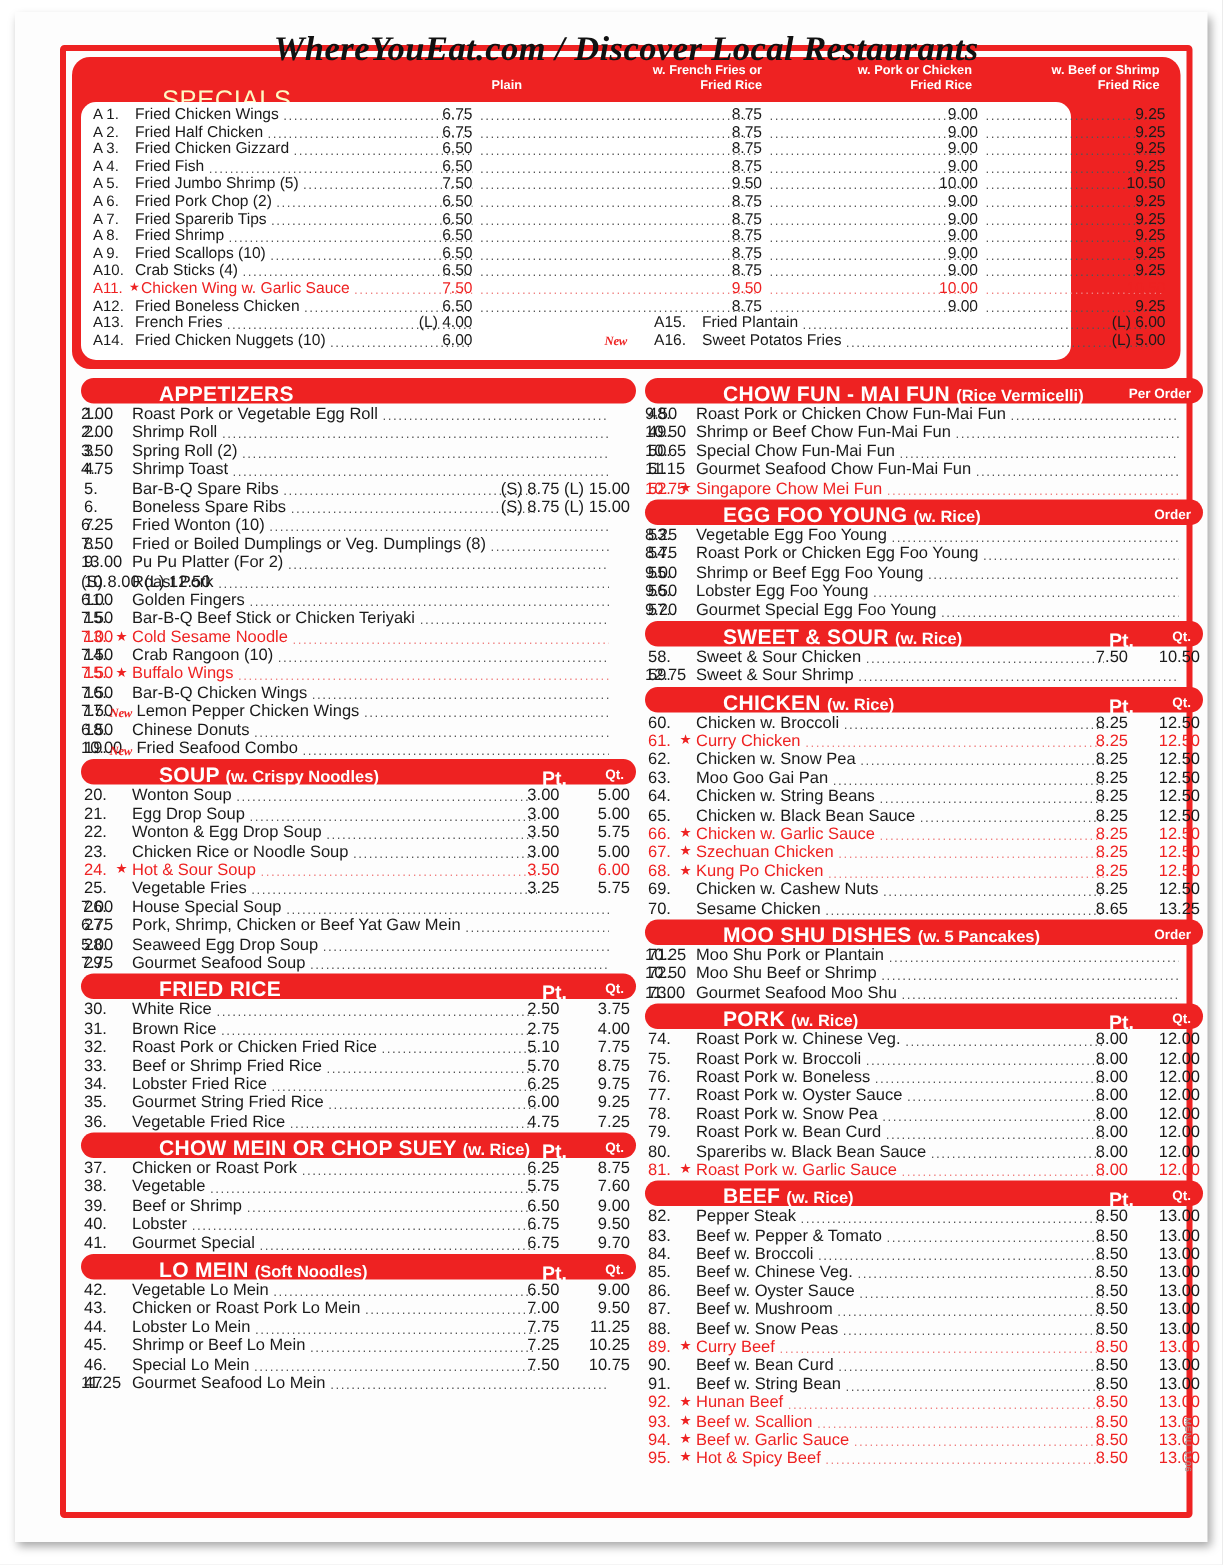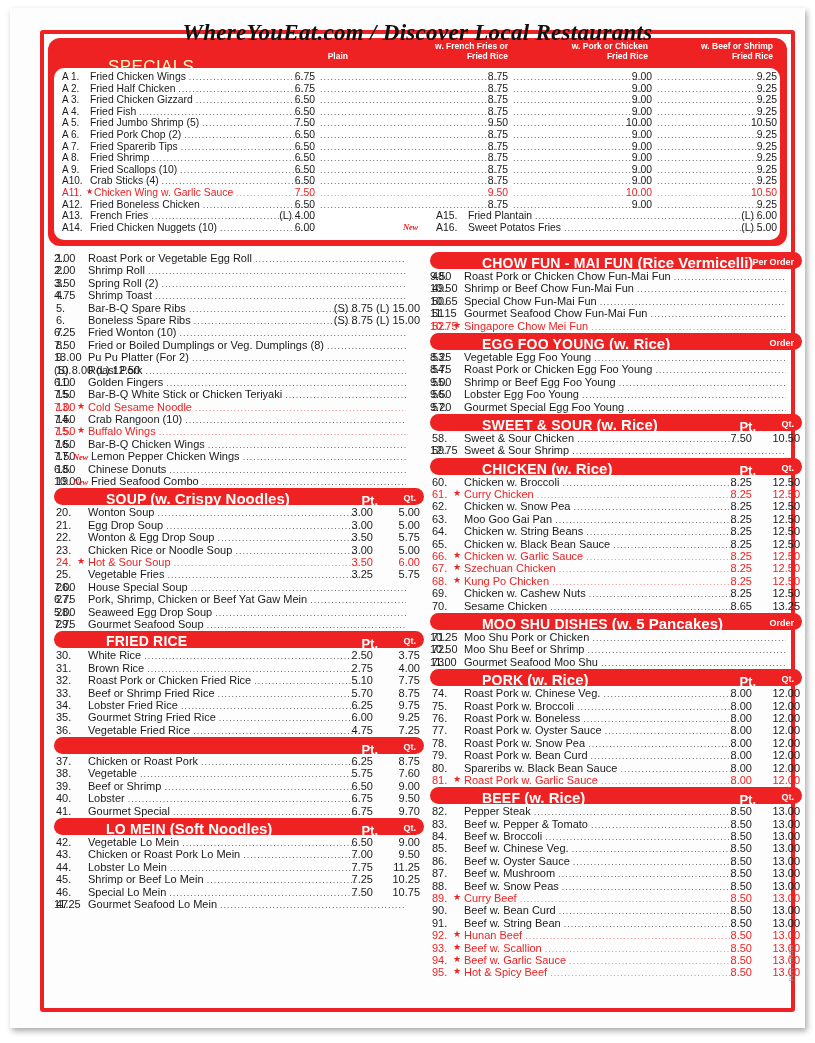--- a/index.html
+++ b/index.html
@@ -47,21 +47,21 @@
   .specials-hdr{position:relative;height:32px;}
   .specials-title{
     position:absolute;left:60px;top:19px;
     color:#fef9c3;font-weight:normal;font-size:17px;letter-spacing:.4px;
   }
   .colhdr{
     position:absolute;color:#fff;font-weight:bold;font-size:8.5px;
     text-align:right;line-height:9.5px;
   }
   .specials-body{
-    position:absolute;left:6px;top:30px;width:726px;height:172px;
+    position:absolute;left:6px;top:30px;width:660px;height:172px;
     background:#fff;border-radius:10px;
     box-sizing:border-box;
     padding:3px 4px 2px 4px;
   }
   .srow{
     position:relative;height:11.6px;font-size:10.4px;color:#1a1a1a;
     white-space:nowrap;
   }
   .srow .code{position:absolute;left:4px;width:26px;font-size:10px;}
   .dots{
@@ -105,21 +105,21 @@
   .sect{margin:0 0 1px 0;}
   .bar{
     position:relative;height:17px;background:#ee2222;border-radius:9px;
     margin-bottom:1px;
   }
   .bar .btitle{
     position:absolute;left:52px;top:2px;color:#fff;font-weight:bold;
     font-size:14px;letter-spacing:.2px;white-space:nowrap;
   }
   .bar .bsub{
-    font-size:15px;font-weight:bold;letter-spacing:0;
+    font-size:11px;font-weight:bold;letter-spacing:0;
   }
   .bar .bc1{
     position:absolute;right:46px;top:5px;color:#fff;font-weight:bold;font-size:13px;
   }
   .bar .bc2{
     position:absolute;right:8px;top:5px;color:#fff;font-weight:bold;font-size:9px;
   }
   .bar .bc-one{
     position:absolute;right:8px;top:5px;color:#fff;font-weight:bold;font-size:9px;
   }
@@ -338,20 +338,23 @@
             <span class="newbadge" style="position:absolute;left:345px;">New</span>
             <span class="code">A16.</span>
             <span class="ld"><span>Sweet Potatos Fries</span> <span class="dots">..............................................................................................................</span></span>
             <span class="pr">(L) 5.00</span>
           </div>
         </div>
     </div>
 
     <div class="col colL" id="col-left">
         <div class="sect">
+          <div class="bar">
+            <span class="btitle">APPETIZERS</span>
+          </div>
           <div class="row"><span class="num">1.</span><span class="ld" style="left:34px;width:318px;"><span>Roast Pork or Vegetable Egg Roll</span> <span class="dots">..............................................................................................................</span></span><span class="single">2.00</span></div>
           <div class="row"><span class="num">2.</span><span class="ld" style="left:34px;width:318px;"><span>Shrimp Roll</span> <span class="dots">..............................................................................................................</span></span><span class="single">2.00</span></div>
           <div class="row"><span class="num">3.</span><span class="ld" style="left:34px;width:318px;"><span>Spring Roll (2)</span> <span class="dots">..............................................................................................................</span></span><span class="single">3.50</span></div>
           <div class="row"><span class="num">4.</span><span class="ld" style="left:34px;width:318px;"><span>Shrimp Toast</span> <span class="dots">..............................................................................................................</span></span><span class="single">4.75</span></div>
           <div class="row">
             <span class="num">5.</span>
             <span class="ld" style="left:34px;width:270px;"><span>Bar-B-Q Spare Ribs</span> <span class="dots">..............................................................................................................</span></span>
             <span class="c1">(S) 8.75</span>
             <span class="c2">(L) 15.00</span>
           </div>
@@ -359,21 +362,21 @@
             <span class="num">6.</span>
             <span class="ld" style="left:34px;width:270px;"><span>Boneless Spare Ribs</span> <span class="dots">..............................................................................................................</span></span>
             <span class="c1">(S) 8.75</span>
             <span class="c2">(L) 15.00</span>
           </div>
           <div class="row"><span class="num">7.</span><span class="ld" style="left:34px;width:318px;"><span>Fried Wonton (10)</span> <span class="dots">..............................................................................................................</span></span><span class="single">6.25</span></div>
           <div class="row"><span class="num">8.</span><span class="ld" style="left:34px;width:318px;"><span>Fried or Boiled Dumplings or Veg. Dumplings (8)</span> <span class="dots">..............................................................................................................</span></span><span class="single">7.50</span></div>
           <div class="row"><span class="num">9.</span><span class="ld" style="left:34px;width:318px;"><span>Pu Pu Platter (For 2)</span> <span class="dots">..............................................................................................................</span></span><span class="single">13.00</span></div>
           <div class="row"><span class="num">10.</span><span class="ld" style="left:34px;width:318px;"><span>Roast Pork</span> <span class="dots">..............................................................................................................</span></span><span class="single">(S) 8.00 (L) 12.50</span></div>
           <div class="row"><span class="num">11.</span><span class="ld" style="left:34px;width:318px;"><span>Golden Fingers</span> <span class="dots">..............................................................................................................</span></span><span class="single">6.00</span></div>
-          <div class="row"><span class="num">15.</span><span class="ld" style="left:34px;width:318px;"><span>Bar-B-Q White Stick or Chicken Teriyaki</span> <span class="dots">..............................................................................................................</span></span><span class="single">7.50</span></div>
+          <div class="row"><span class="num">15.</span><span class="ld" style="left:34px;width:318px;"><span>Bar-B-Q Beef Stick or Chicken Teriyaki</span> <span class="dots">..............................................................................................................</span></span><span class="single">7.50</span></div>
           <div class="row red"><span class="num">13.</span><span class="star">★</span><span class="ld" style="left:34px;width:318px;"><span>Cold Sesame Noodle</span> <span class="dots">..............................................................................................................</span></span><span class="single">7.00</span></div>
           <div class="row"><span class="num">14.</span><span class="ld" style="left:34px;width:318px;"><span>Crab Rangoon (10)</span> <span class="dots">..............................................................................................................</span></span><span class="single">7.50</span></div>
           <div class="row red"><span class="num">15.</span><span class="star">★</span><span class="ld" style="left:34px;width:318px;"><span>Buffalo Wings</span> <span class="dots">..............................................................................................................</span></span><span class="single">7.50</span></div>
           <div class="row"><span class="num">16.</span><span class="ld" style="left:34px;width:318px;"><span>Bar-B-Q Chicken Wings</span> <span class="dots">..............................................................................................................</span></span><span class="single">7.50</span></div>
           <div class="row"><span class="num">17.</span><span class="newbadge" style="position:absolute;left:19px;top:2px;">New</span><span class="ld" style="left:37px;width:315px;"><span>Lemon Pepper Chicken Wings</span> <span class="dots">..............................................................................................................</span></span><span class="single">7.50</span></div>
           <div class="row"><span class="num">18.</span><span class="ld" style="left:34px;width:318px;"><span>Chinese Donuts</span> <span class="dots">..............................................................................................................</span></span><span class="single">6.50</span></div>
           <div class="row"><span class="num">19.</span><span class="newbadge" style="position:absolute;left:19px;top:2px;">New</span><span class="ld" style="left:37px;width:315px;"><span>Fried Seafood Combo</span> <span class="dots">..............................................................................................................</span></span><span class="single">10.00</span></div>
         </div>
         <div class="sect">
           <div class="bar">
@@ -467,20 +470,21 @@
           </div>
           <div class="row">
             <span class="num">36.</span>
             <span class="ld" style="left:34px;width:270px;"><span>Vegetable Fried Rice</span> <span class="dots">..............................................................................................................</span></span>
             <span class="c1">4.75</span>
             <span class="c2">7.25</span>
           </div>
         </div>
         <div class="sect">
           <div class="bar">
+            <span class="btitle">CHOW MEIN OR CHOP SUEY <span class="bsub">(w. Rice)</span></span>
             <span class="bc1">Pt.</span>
             <span class="bc2">Qt.</span>
           </div>
           <div class="row">
             <span class="num">37.</span>
             <span class="ld" style="left:34px;width:270px;"><span>Chicken or Roast Pork</span> <span class="dots">..............................................................................................................</span></span>
             <span class="c1">6.25</span>
             <span class="c2">8.75</span>
           </div>
           <div class="row">
@@ -659,21 +663,21 @@
             <span class="ld" style="left:34px;width:272px;"><span>Sesame Chicken</span> <span class="dots">..............................................................................................................</span></span>
             <span class="c1">8.65</span>
             <span class="c2">13.25</span>
           </div>
         </div>
         <div class="sect">
           <div class="bar">
             <span class="btitle">MOO SHU DISHES <span class="bsub">(w. 5 Pancakes)</span></span>
             <span class="bc-one">Order</span>
           </div>
-          <div class="row"><span class="num">71.</span><span class="ld" style="left:34px;width:322px;"><span>Moo Shu Pork or Chicken</span> <span class="dots">..............................................................................................................</span></span><span class="single">10.25</span></div>
+          <div class="row"><span class="num">71.</span><span class="ld" style="left:34px;width:322px;"><span>Moo Shu Pork or Plantain</span> <span class="dots">..............................................................................................................</span></span><span class="single">10.25</span></div>
           <div class="row"><span class="num">72.</span><span class="ld" style="left:34px;width:322px;"><span>Moo Shu Beef or Shrimp</span> <span class="dots">..............................................................................................................</span></span><span class="single">10.50</span></div>
           <div class="row"><span class="num">73.</span><span class="ld" style="left:34px;width:322px;"><span>Gourmet Seafood Moo Shu</span> <span class="dots">..............................................................................................................</span></span><span class="single">11.00</span></div>
         </div>
         <div class="sect">
           <div class="bar">
             <span class="btitle">PORK <span class="bsub">(w. Rice)</span></span>
             <span class="bc1">Pt.</span>
             <span class="bc2">Qt.</span>
           </div>
           <div class="row">

